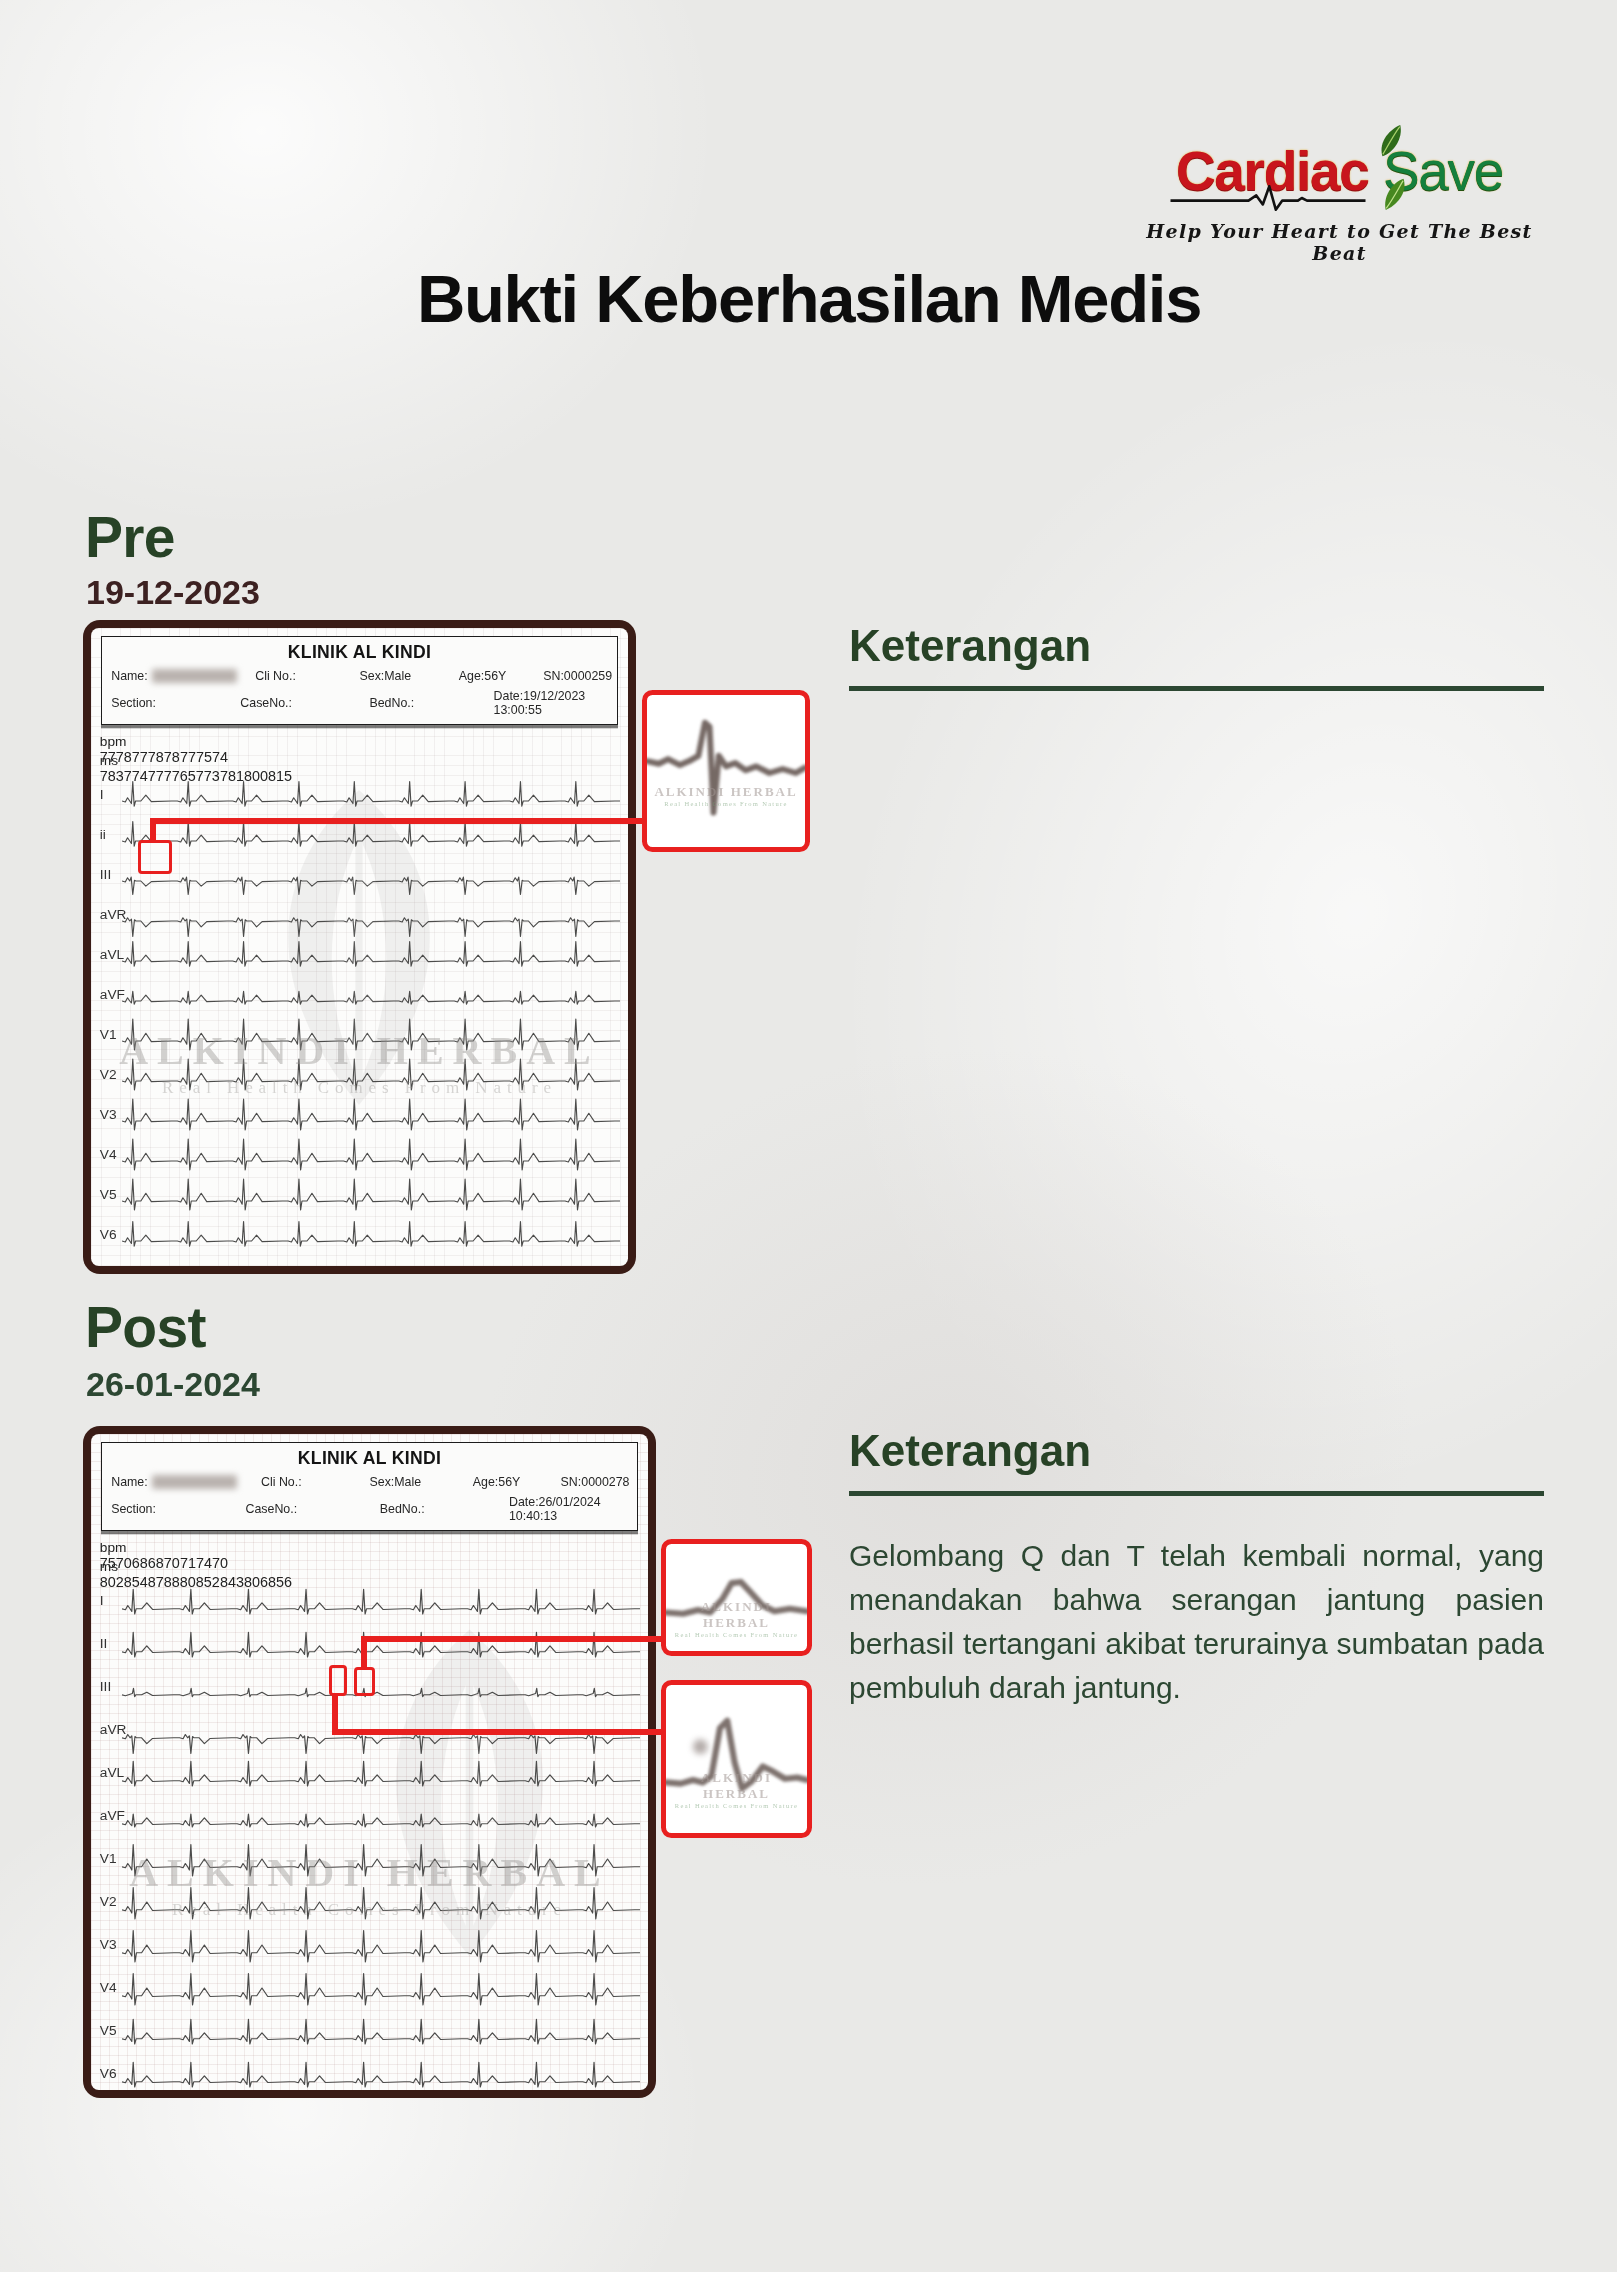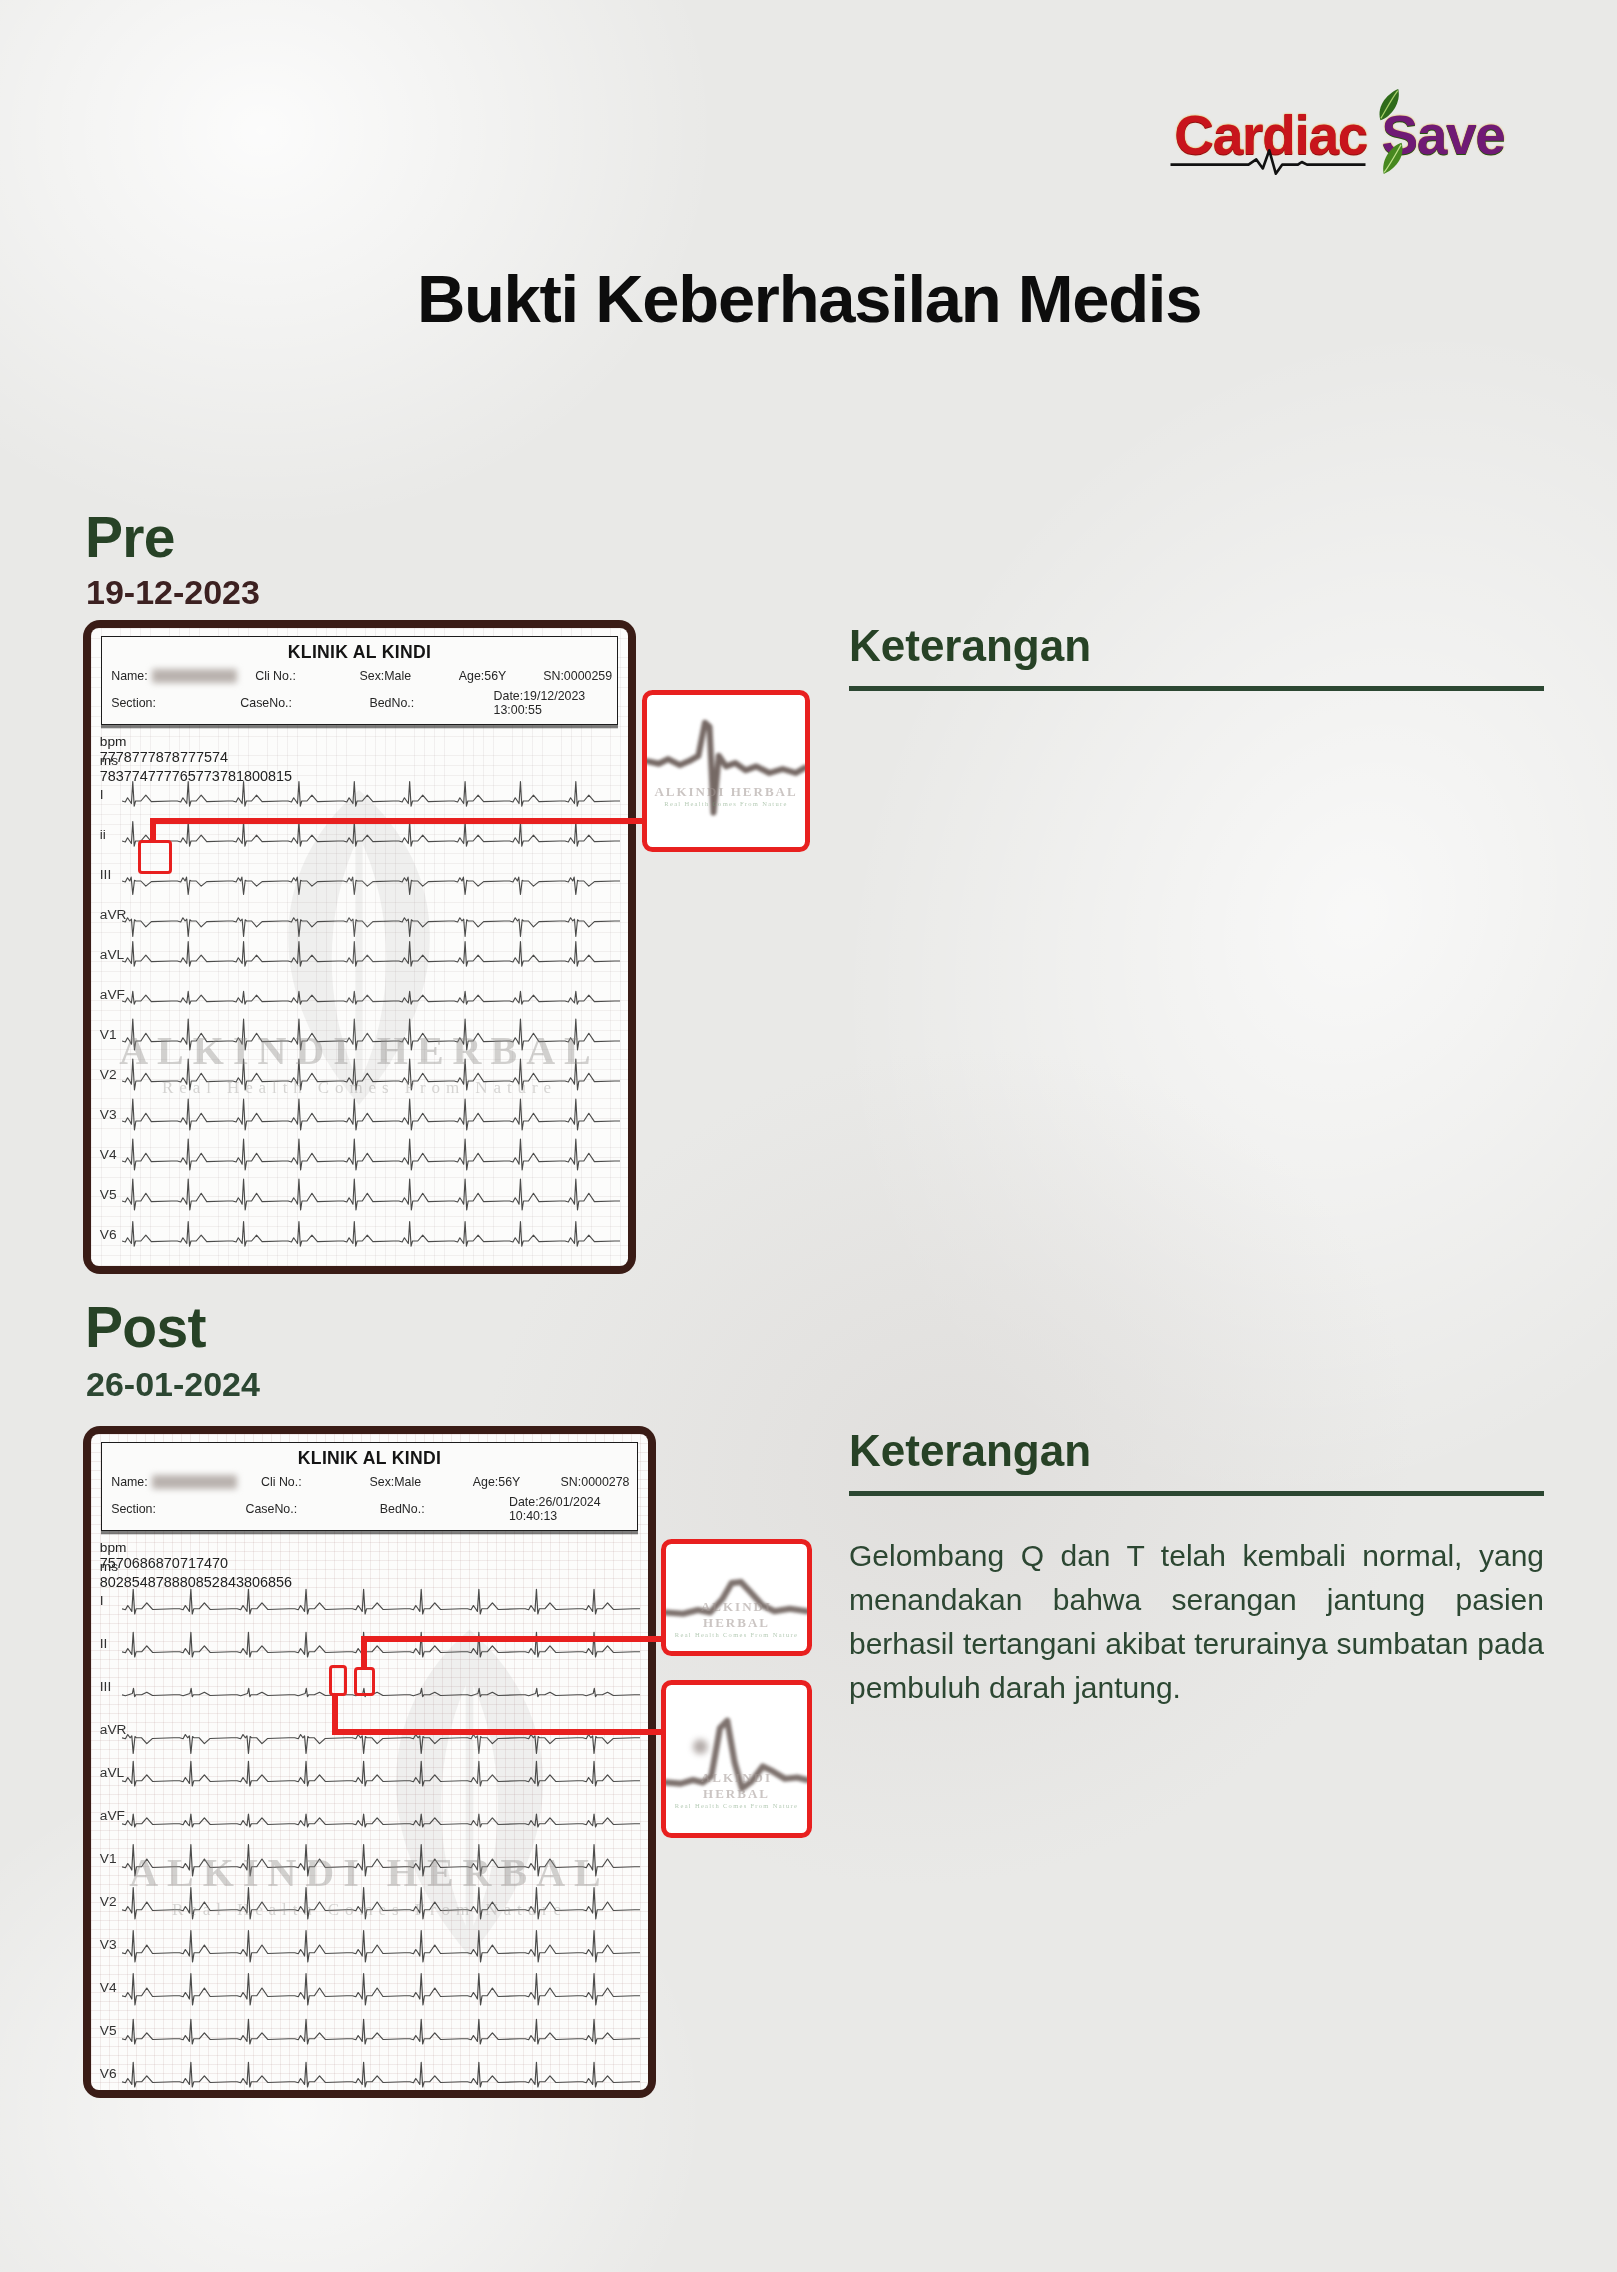--- a/index.html
+++ b/index.html
@@ -21,22 +21,22 @@
   .clinic-badge { position:absolute; left:123px; top:123px; height:72px; padding:0 30px 0 13px;
       border:3.9px solid #121212; border-radius:39px; display:flex; align-items:center; gap:13px; background:rgba(250,250,249,.65); }
   .clinic-badge .leaf-circ { width:46px; height:46px; }
   .clinic-badge .label { font-size:31px; font-weight:700; color:#121212; letter-spacing:-0.7px; }
 
   
   .brand { position:absolute; right:83px; top:103px; width:391px; text-align:center; }
   .brand-words { display:flex; justify-content:center; align-items:baseline; gap:14.4px; position:relative; }
   .brand-cardiac { font-size:55px; font-weight:800; color:#c8151c; letter-spacing:-1.3px;
       text-shadow:0 1.3px 0 #8e0f12, 0 0 2px #e3a91f; }
-  .brand-save { font-size:55px; font-weight:700; color:#701a75; letter-spacing:-1.3px; position:relative;
-      text-shadow:0 1.3px 0 #245212, 0 0 2px #e3a91f; }
+  .brand-save { font-size:55px; font-weight:400; color:#15803d; letter-spacing:-1.3px; position:relative;
+      text-shadow:0 1.3px 0 #245212, 0 0 2px #e3a91f;margin-top:36px; }
   .brand-save .leaf-a { position:absolute; left:-9px; top:-10.4px; width:34px; height:22px; transform:rotate(-30deg); }
   .brand-save .leaf-b { position:absolute; left:-5.2px; bottom:-2.6px; width:34px; height:22px; transform:rotate(150deg); }
   .brand-ecgline { position:absolute; left:26px; bottom:-7.8px; width:196px; height:26px; }
   .brand-tagline { margin-top:17px; font-family:"DejaVu Serif", serif; font-style:italic; font-weight:700;
       font-size:19px; color:#151515; letter-spacing:1.3px; }
 
   
   .page-title { position:absolute; left:0; top:260px; width:100%; text-align:center;
       font-size:67px; font-weight:800; color:#0d0d0d; letter-spacing:-1.3px; }
   .subtitle-box { position:absolute; left:230px; top:380px; width:1169px; height:106px;
@@ -129,20 +129,21 @@
         <svg class="leaf-b" viewBox="0 0 52 34">
             <path d="M2 32 C8 8 34 2 50 4 C44 24 20 36 2 32 Z" fill="#47881f"></path>
             <path d="M4 30 C18 22 34 12 48 6" stroke="#bfe089" stroke-width="2" fill="none"></path>
           </svg>
         <span>Save</span>
       </span>
       <svg class="brand-ecgline" viewBox="0 0 300 40">
         <path d="M0 24 L120 24 L132 16 L142 30 L152 2 L162 38 L172 24 L196 24 L202 20 L210 24 L300 24" fill="none" stroke="#111" stroke-width="4" stroke-linejoin="round"></path>
         </svg>
     </div>
+    <div class="brand-tagline">Help Your Heart to Get The Best Beat</div>
   </div>
 
   <div class="page-title">Bukti Keberhasilan Medis</div>
 
   <div class="sec-label pre-label">Pre</div>
   <div class="sec-date pre-date">19-12-2023</div>
 
   <div class="ecg-card ecg-card-pre">
     <div class="ecg-paper">
       <svg class="wm-leaf" style="left:144px; top:150px; width:248px; height:339px;" viewBox="0 0 100 140">

